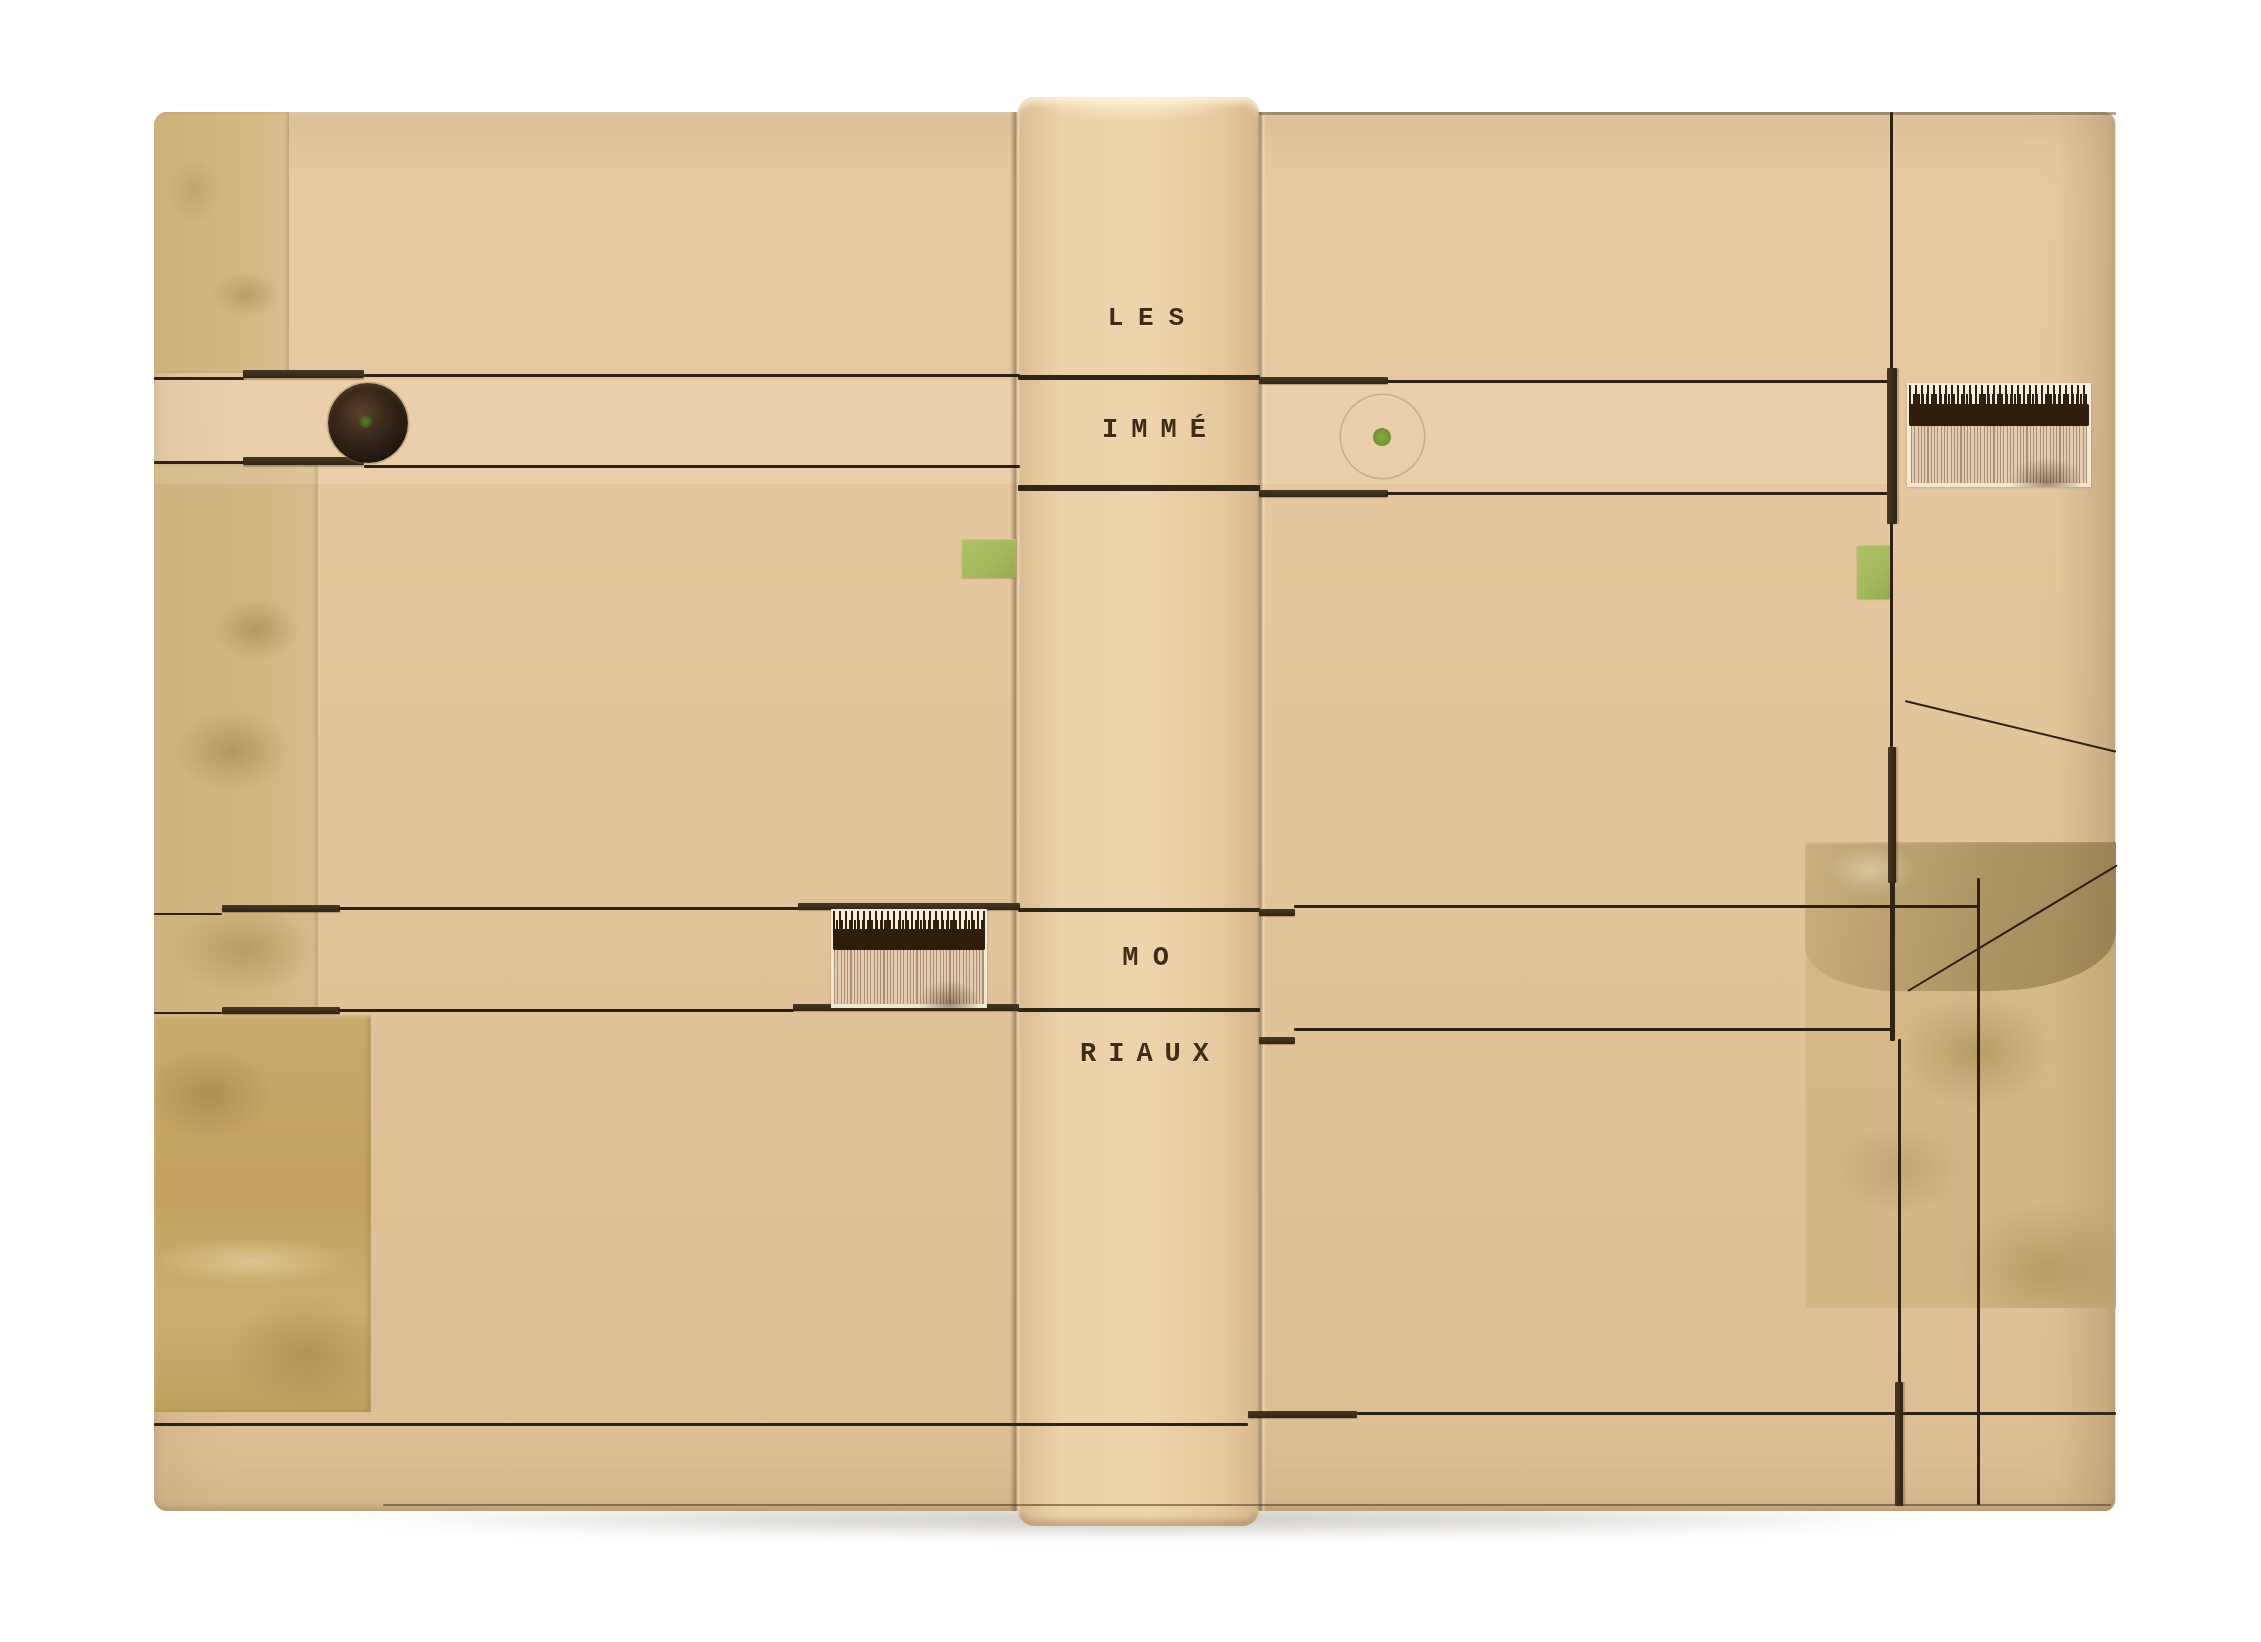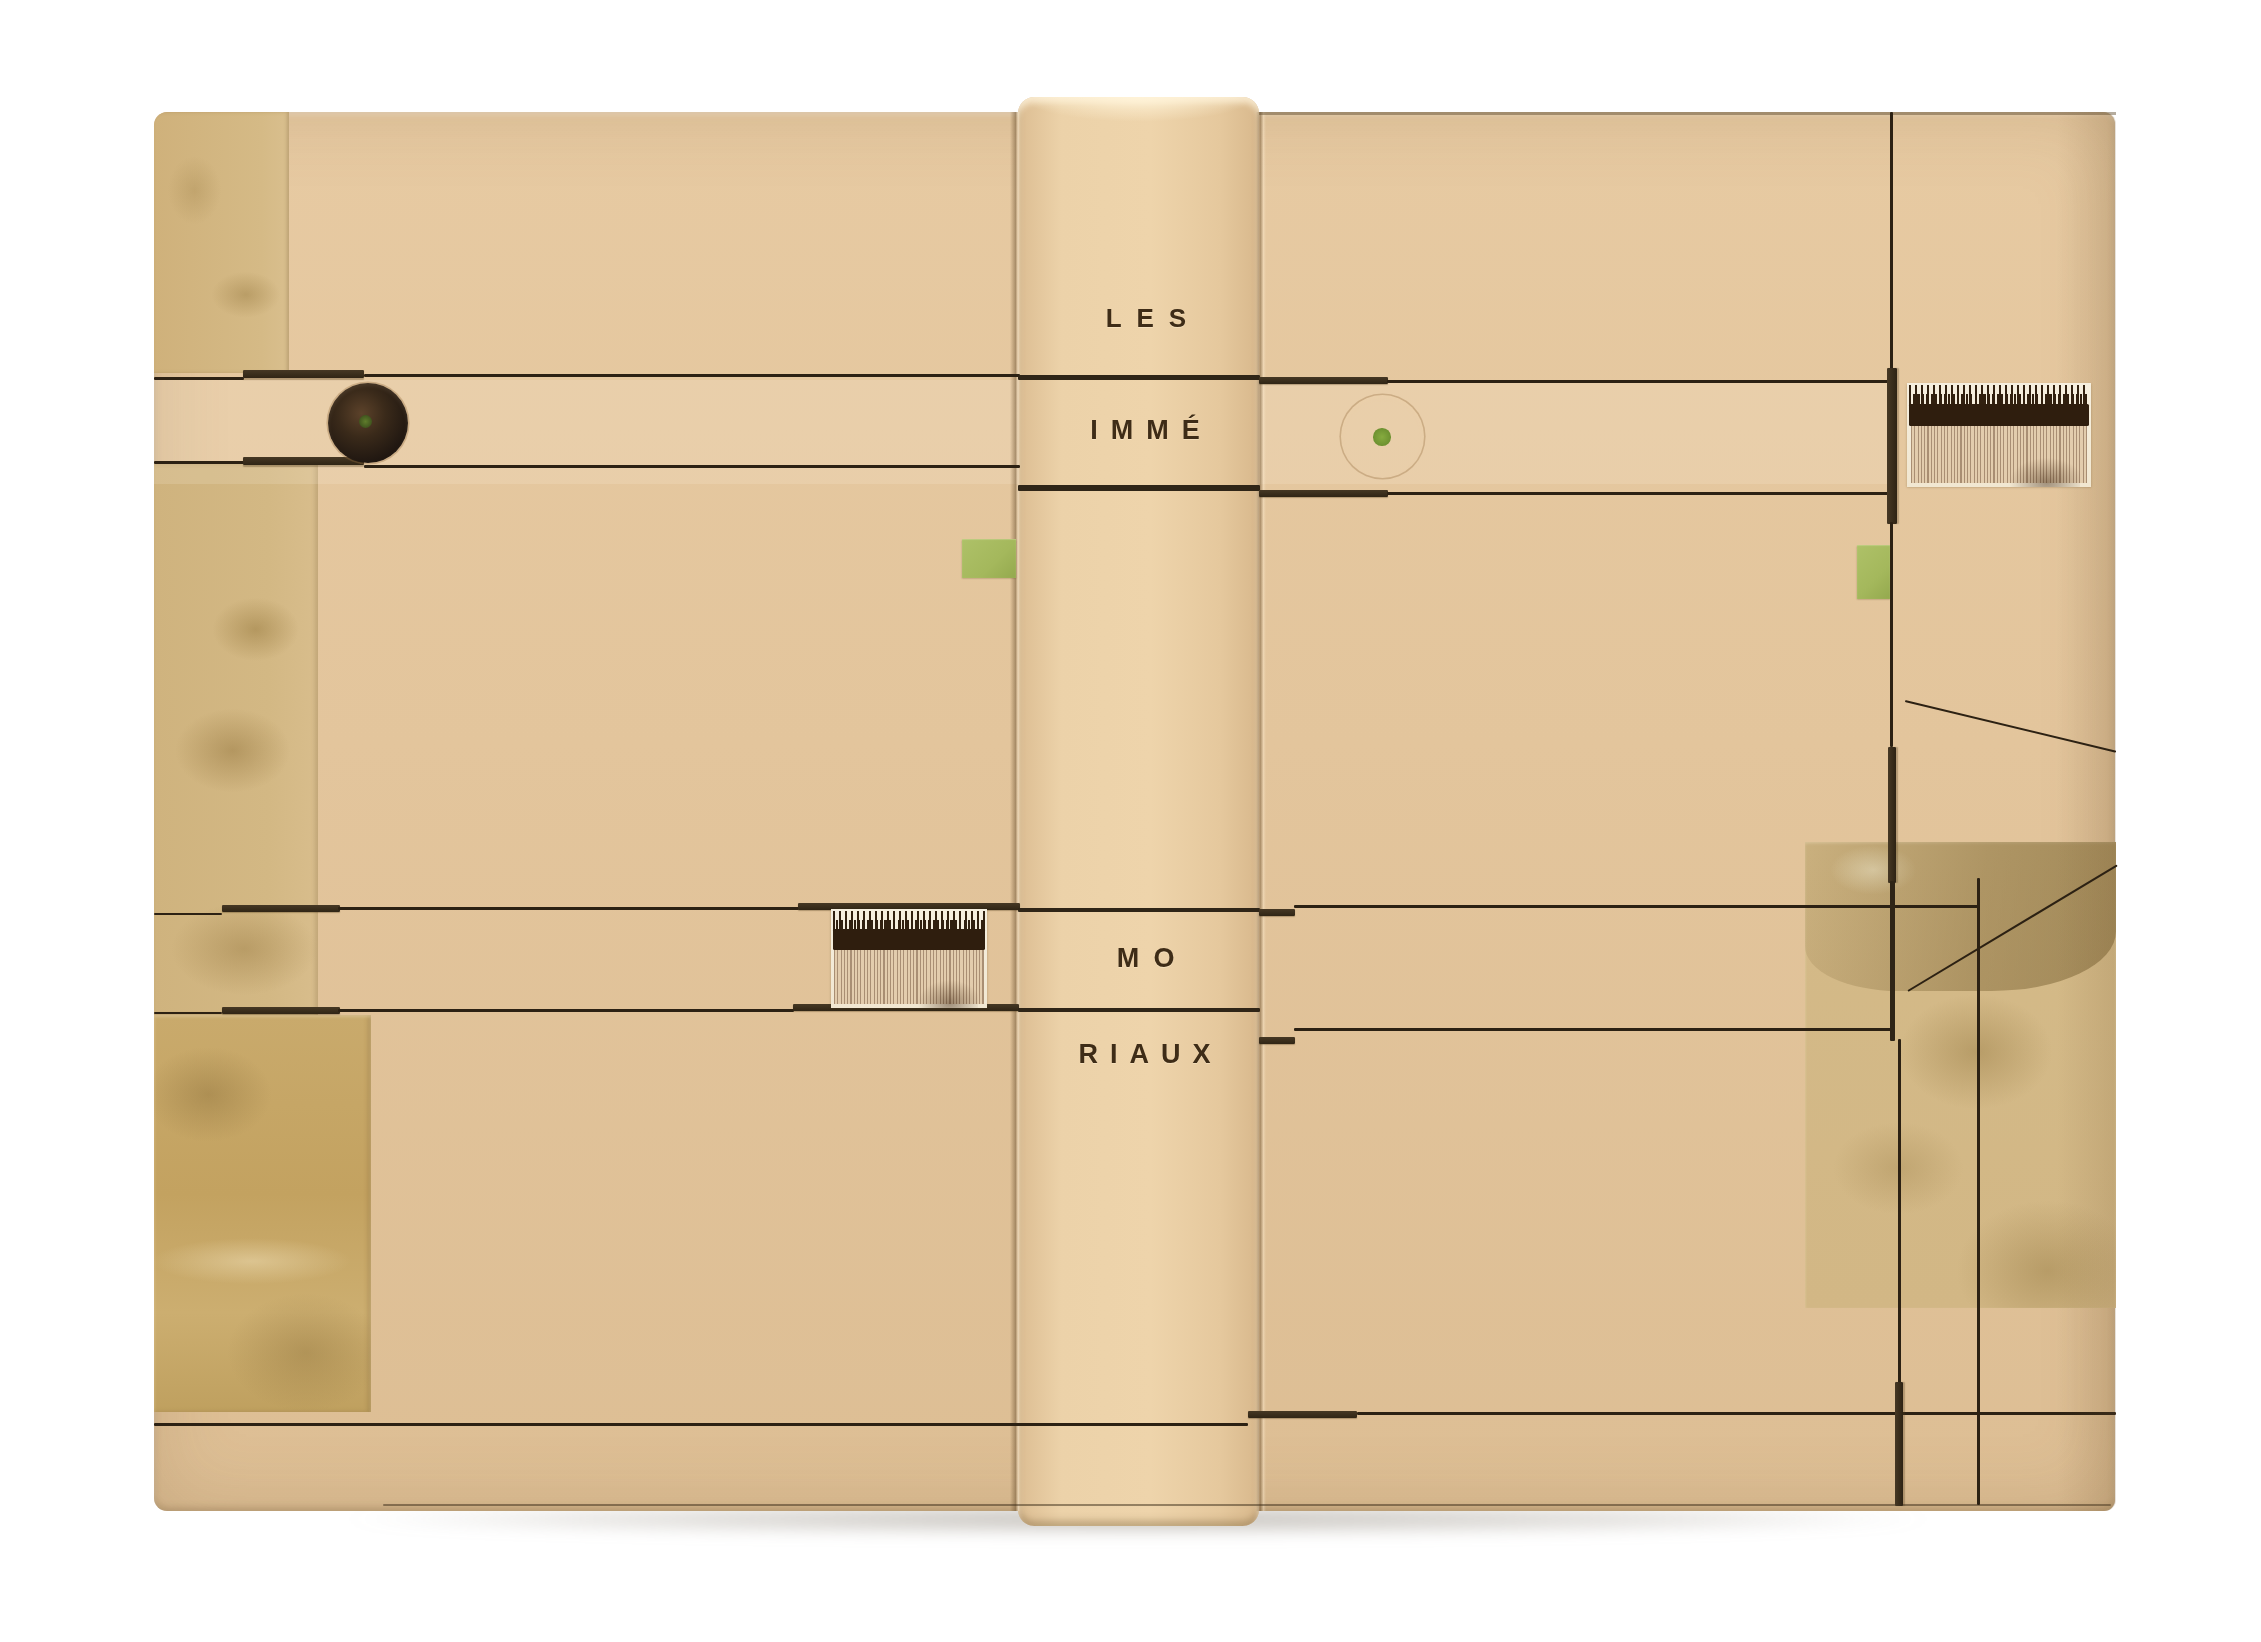--- a/index.html
+++ b/index.html
@@ -1,17 +1,17 @@
 <!DOCTYPE html>
 <html style="font-size:8.8px"><head>
 <meta charset="utf-8">
 <style>
   html,body{margin:0;padding:0;background:#ffffff;overflow:hidden;}
   .stage{position:relative;width:2245px;height:1643px;background:#ffffff;
-         font-family:Liberation Sans, sans-serif;transform-origin:0 0;}
+         font-family:Liberation Mono, monospace;transform-origin:0 0;}
   
   .book{position:absolute;left:154px;top:112px;width:1961px;height:1399px;
         background:linear-gradient(180deg,#e7caa2 0%,#e3c59c 45%,#ddbe94 100%);
         border-radius:14.2px 12px 11px 13px;
         box-shadow:inset 0 0 77px rgba(122,92,52,.20), inset 0 -3.3px 7.7px rgba(90,66,36,.25),
                    inset 0 2.7px 5.5px rgba(255,255,255,.35);}
   .ground-shadow{position:absolute;left:197px;top:1500px;width:1882px;height:38px;
         background:radial-gradient(50% 50% at 50% 50%,rgba(95,85,70,.40),rgba(120,110,95,.18) 60%,transparent 85%);
         filter:blur(7.7px);}
   
@@ -22,21 +22,21 @@
   .hinge{position:absolute;top:112px;width:9.8px;height:1399px;}
   .hinge.l{left:1010px;background:linear-gradient(90deg,transparent,rgba(96,70,38,.45) 55%,rgba(255,240,215,.4) 80%,transparent);}
   .hinge.r{left:1256px;background:linear-gradient(90deg,transparent,rgba(96,70,38,.40) 45%,rgba(255,240,215,.35) 75%,transparent);}
   .spine-cap{position:absolute;left:1028px;top:97px;width:221px;height:33px;border-radius:16.4px;
         background:radial-gradient(70% 100% at 50% 0%,rgba(255,243,216,.95),rgba(255,243,216,0) 75%);}
   
   .spine-word{position:absolute;left:1018px;width:241px;text-align:center;
         color:#3e2c17;font-weight:700;line-height:33px;
         text-shadow:0 0.5px 0 rgba(255,240,210,.45);}
   .w-les  {top:302px;font-size:26px;letter-spacing:14.8px;padding-left:14.8px;}
-  .w-imme {top:414px;font-size:27px;letter-spacing:13px;padding-left:13px;}
+  .w-imme {top:414px;font-size:27px;letter-spacing:13px;padding-left:22px;}
   .w-mo   {top:942px;font-size:27px;letter-spacing:14.2px;padding-left:14.2px;}
   .w-riaux{top:1038px;font-size:27px;letter-spacing:12px;padding-left:12px;}
   
   .band-top{position:absolute;left:154px;top:112px;width:135px;height:261px;border-radius:13px 0 0 0;
         background:
           radial-gradient(49px 33px at 68% 70%,rgba(146,116,58,.40),transparent 70%),
           radial-gradient(38px 49px at 30% 30%,rgba(146,116,58,.25),transparent 70%),
           linear-gradient(90deg,#cfb17b 0%,#d5ba86 80%,#d9bf8e 100%);
         box-shadow:inset -2.2px 0 3.3px rgba(110,84,44,.25);}
   .band-mid{position:absolute;left:154px;top:464px;width:164px;height:551px;

